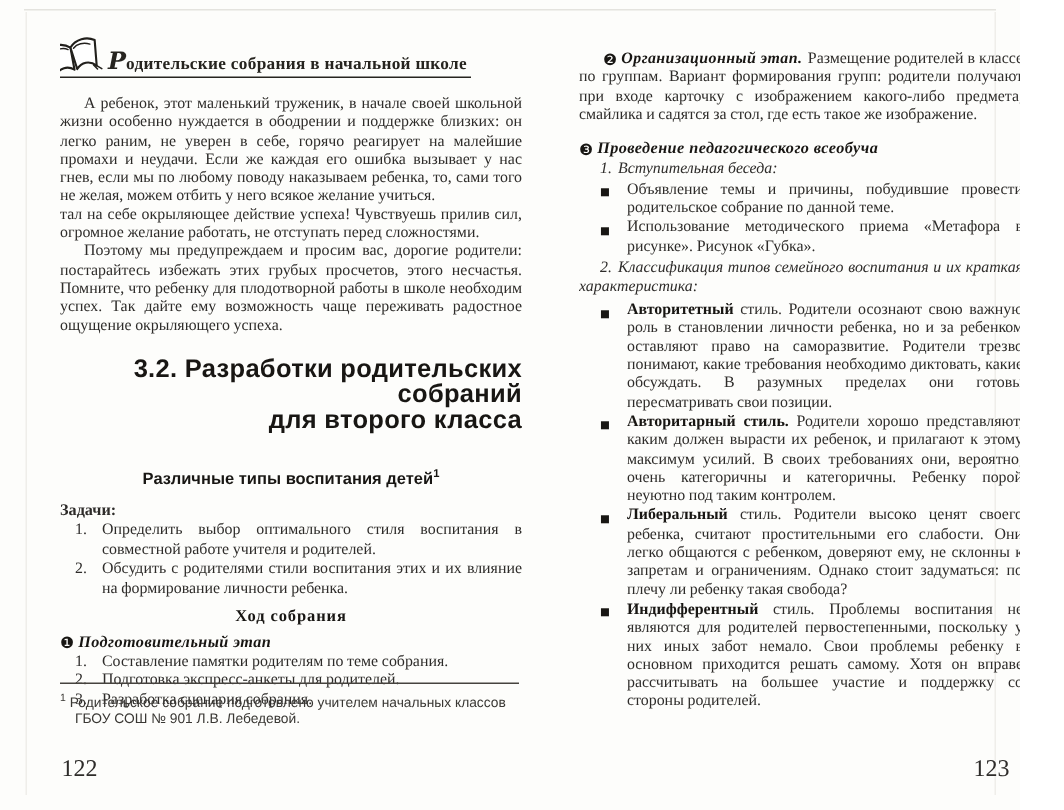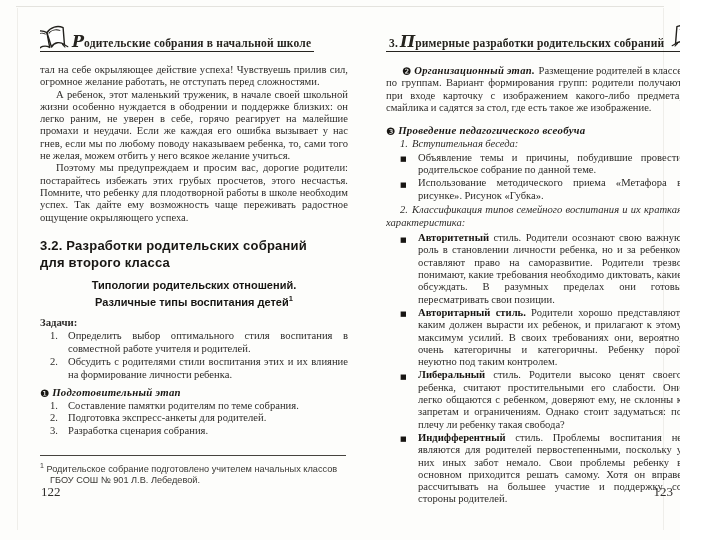--- a/index.html
+++ b/index.html
@@ -41,23 +41,23 @@
 
   
   .body{
     margin:0;font-size:10.6px;line-height:12.3px;
     text-align:justify;word-spacing:-0.2px;
   }
   .indent{text-indent:16px;}
 
   
   .sec{
-    margin:13px 0 0;text-align:left;
+    margin:13px 0 0;text-align:right;
     font-family:"Liberation Sans","DejaVu Sans",sans-serif;
-    font-weight:bold;font-size:13px;line-height:17px;color:#181613;letter-spacing:.2px;
+    font-weight:bold;font-size:17px;line-height:17px;color:#181613;letter-spacing:.2px;
   }
   .subsec{
     margin:7px 0 0;text-align:center;
     font-family:"Liberation Sans","DejaVu Sans",sans-serif;
     font-weight:bold;font-size:11px;line-height:14px;color:#181613;
   }
   .subsec sup{font-size:7.5px;}
 
   .tasks-label{margin:7px 0 1px;font-weight:bold;font-size:10.8px;}
 
@@ -83,21 +83,21 @@
 
   
   .footnote-block{position:absolute;left:0;right:2px;top:455px;}
   .fn-rule{height:1px;background:#46433e;margin-bottom:4px;}
   .fn{
     margin:0;font-family:"Liberation Sans","DejaVu Sans",sans-serif;
     font-size:9.2px;line-height:11px;color:#3a3834;padding-left:10px;text-indent:-10px;
   }
   .fn sup{font-size:7px;}
 
-  .pagenum{position:absolute;top:484px;font-size:13px;color:#2e2c2a;}
+  .pagenum{position:absolute;top:504px;font-size:16px;color:#2e2c2a;}
   .pn-left{left:1px;}
   .pn-right{right:9px;}
 
   
   .stagepara .stagetitle{margin-right:1px;}
   .item-italic{
     margin:2px 0 0;font-style:italic;font-size:10.6px;line-height:12.6px;
     text-align:justify;text-indent:14px;word-spacing:-0.2px;
   }
   .item-italic .num{margin-right:4px;}
@@ -131,39 +131,40 @@
             <path d="M21 9 C16 4 8 4 3 8 L6 26 C10 21 16 21 20 25 Z"></path>
             <path d="M21 9 C26 4 34 4 39 8 L36 26 C32 21 26 21 22 25 Z"></path>
             <path d="M6 26 L3 29 M8 25 L6 28.5 M36 26 L39 29 M34 25 L36 28.5" stroke-width="1.1"></path>
             <path d="M7 10 C11 7.5 16 7.5 19 10 M23 10 C26 7.5 31 7.5 35 10" fill="none" stroke-width="1"></path>
           </g>
         </svg>
         <span class="initial">Р</span><span>одительские собрания в начальной школе</span>
       </span>
     </div>
 
+    <p class="body indent">А ребенок, этот маленький труженик, в начале своей школьной жизни особенно нуждается в ободрении и поддержке близких: он легко раним, не уверен в себе, горячо реагирует на малейшие промахи и неудачи. Если же каждая его ошибка вызывает у нас гнев, если мы по любому поводу наказываем ребенка, то, сами того не желая, можем отбить у него всякое желание учиться.</p>
     <p class="body">тал на себе окрыляющее действие успеха! Чувствуешь прилив сил, огромное желание работать, не отступать перед сложностями.</p>
-    <p class="body indent">А ребенок, этот маленький труженик, в начале своей школьной жизни особенно нуждается в ободрении и поддержке близких: он легко раним, не уверен в себе, горячо реагирует на малейшие промахи и неудачи. Если же каждая его ошибка вызывает у нас гнев, если мы по любому поводу наказываем ребенка, то, сами того не желая, можем отбить у него всякое желание учиться.</p>
     <p class="body indent">Поэтому мы предупреждаем и просим вас, дорогие родители: постарайтесь избежать этих грубых просчетов, этого несчастья. Помните, что ребенку для плодотворной работы в школе необходим успех. Так дайте ему возможность чаще переживать радостное ощущение окрыляющего успеха.</p>
 
     <h2 class="sec"><span>3.2. Разработки родительских собраний</span><br><span>для второго класса</span></h2>
 
-    <h3 class="subsec"><span>Типологии родительских отношений.</span><br><span>Различные типы воспитания детей</span><sup>1</sup></h3>
+    <h3 class="subsec"><br><span>Различные типы воспитания детей</span><sup>1</sup></h3>
 
     <p class="tasks-label">Задачи:</p>
 
     <div class="numitem">
       <span class="num">1.</span>
       <span>Определить выбор оптимального стиля воспитания в совместной работе учителя и родителей.</span>
     </div>
     <div class="numitem">
       <span class="num">2.</span>
       <span>Обсудить с родителями стили воспитания этих и их влияние на формирование личности ребенка.</span>
     </div>
 
+    <p class="course">Ход собрания</p>
 
     <p class="stage">
       <span class="stagenum">❶</span>
       <span class="stagetitle">Подготовительный этап</span>
     </p>
 
     <div class="stage-items">
       <div class="numitem">
         <span class="num">1.</span>
         <span>Составление памятки родителям по теме собрания.</span>
@@ -181,33 +182,20 @@
     <div class="footnote-block">
       <div class="fn-rule"></div>
       <p class="fn"><sup>1</sup> <span>Родительское собрание подготовлено учителем начальных классов ГБОУ СОШ № 901 Л.В. Лебедевой.</span></p>
     </div>
 
     <div class="pagenum pn-left">122</div>
   </div>
 
   <div class="page right">
 
-    <div class="hdr hdr-right">
-      <span class="hdr-inner">
-        <span class="hdr-prefix">3.</span><span class="initial">П</span><span>римерные разработки родительских собраний</span>
-        <svg class="book-icon" viewBox="0 0 42 32" aria-hidden="true">
-          <g transform="rotate(-14 21 18)" fill="#ffffff" stroke="#22201c" stroke-width="1.5" stroke-linejoin="round" stroke-linecap="round">
-            <path d="M21 9 C16 4 8 4 3 8 L6 26 C10 21 16 21 20 25 Z"></path>
-            <path d="M21 9 C26 4 34 4 39 8 L36 26 C32 21 26 21 22 25 Z"></path>
-            <path d="M6 26 L3 29 M8 25 L6 28.5 M36 26 L39 29 M34 25 L36 28.5" stroke-width="1.1"></path>
-            <path d="M7 10 C11 7.5 16 7.5 19 10 M23 10 C26 7.5 31 7.5 35 10" fill="none" stroke-width="1"></path>
-          </g>
-        </svg>
-      </span>
-    </div>
 
     <p class="body indent stagepara">
       <span class="stagenum">❷</span>
       <span class="stagetitle">Организационный этап.</span>
       <span>Размещение родителей в классе по группам. Вариант формирования групп: родители получают при входе карточку с изображением какого-либо предмета, смайлика и садятся за стол, где есть такое же изображение.</span>
     </p>
 
     <p class="stage mt3">
       <span class="stagenum">❸</span>
       <span class="stagetitle">Проведение педагогического всеобуча</span>

